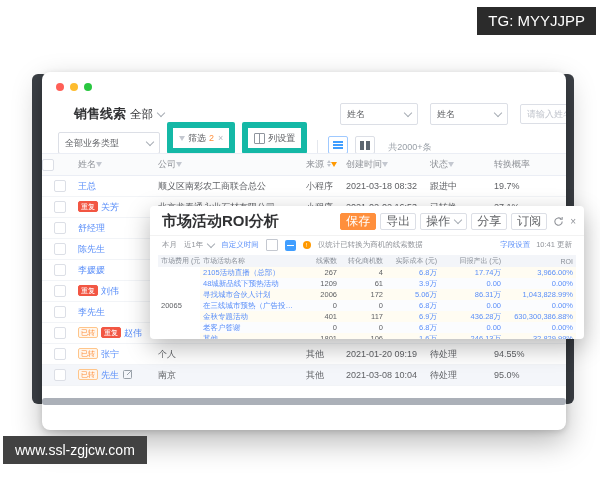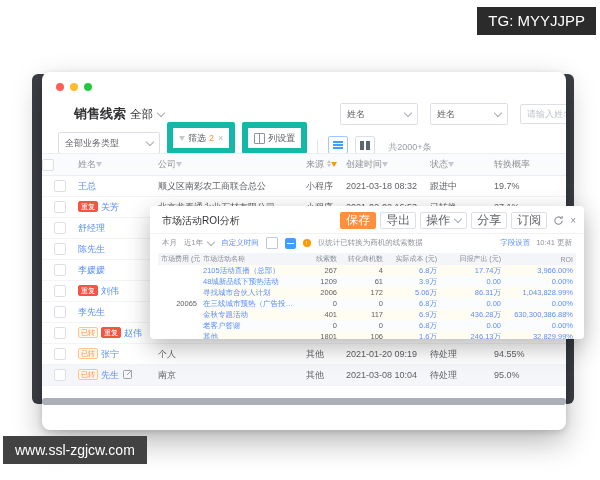--- a/index.html
+++ b/index.html
@@ -62,42 +62,42 @@
   .srt{display:inline-block;margin-left:3px}
   .srt i{display:block;width:0;height:0;border-left:2.5px solid transparent;border-right:2.5px solid transparent}
   .srt .up{border-bottom:3px solid #c0c4cc;margin-bottom:1px}
   .srt .dn{border-top:3px solid #c0c4cc}
   .editic{margin-left:4px;vertical-align:-1px}
   .hscroll{left:0;top:326px;width:524px;height:7px;background:#abb0b8;border-radius:3px}
   
   .roi{left:150px;top:206px;width:434px;height:133px;background:#fff;border-radius:4px;
        box-shadow:0 8px 24px rgba(0,0,0,.28);z-index:6;overflow:hidden}
   .roi-head{display:flex;align-items:center;padding:6px 8px 4px 12px;border-bottom:1px solid #f2f2f2}
-  .roi-title{font-size:10px;font-weight:normal;color:#303133;flex:1}
+  .roi-title{font-size:15px;font-weight:bold;color:#303133;flex:1}
   .rbtn{height:15px;line-height:13px;padding:0 5px;font-size:12px;border:1px solid #dcdfe6;
         border-radius:2px;color:#606266;background:#fff;margin-left:4px;display:inline-flex;align-items:center}
   .rbtn.primary{background:#ff8f3c;border-color:#ff8f3c;color:#fff}
   .rico{margin-left:6px;color:#909399;font-size:10px;line-height:10px}
   .roi-tools{display:flex;align-items:center;padding:3px 12px 4px;font-size:7.5px;color:#909399;gap:7px}
   .blink{color:#5b8ff9}
   .bluebox{width:11px;height:11px;border-radius:2px;
            background:linear-gradient(#fff 0 0) center/7px 1px no-repeat,#409eff}
   .outbox{width:10px;height:10px;border:1px solid #c4c8d0;border-radius:1px}
   .warn{width:8px;height:8px;border-radius:50%;background:#ff9900;color:#fff;font-size:6px;
         line-height:8px;text-align:center}
   .roi-right{margin-left:auto;display:flex;align-items:center;gap:6px}
   .rtab{margin:0 8px;width:418px}
   .rtab th{height:12px;font-size:7px;font-weight:normal;color:#8a9099;background:#f3f5f9;
            padding:0 3px;text-align:right;white-space:nowrap;overflow:hidden}
   .rtab th.l{text-align:left}.rtab th.c{text-align:center}
   .rtab td{height:11px;line-height:11px;font-size:7.5px;color:#606266;padding:0 3px;
            text-align:right;white-space:nowrap;overflow:hidden;text-overflow:ellipsis}
   .rtab tbody tr:nth-child(odd) td{background:#fffcf2}
   .rtab tbody tr:nth-child(even) td{background:#fbfcfe}
-  .rtab td.merged{background:#fff !important;text-align:right;vertical-align:middle;color:#606266}
+  .rtab td.merged{background:#fff !important;text-align:left;vertical-align:middle;color:#606266}
   .rtab td.aname{text-align:left;color:#5b8ff9}
   .rtab td.blue{color:#5b8ff9}
   
   .tgbadge{right:4px;top:7px;height:28px;line-height:28px;padding:0 11px;background:#2b2b2b;
            color:#fff;font-size:15px;z-index:20}
   .sitebadge{left:3px;top:436px;height:28px;line-height:28px;padding:0 12px;background:#424242;
              color:#fff;font-size:14px;z-index:20}
 </style>
 </head>
 <body>

